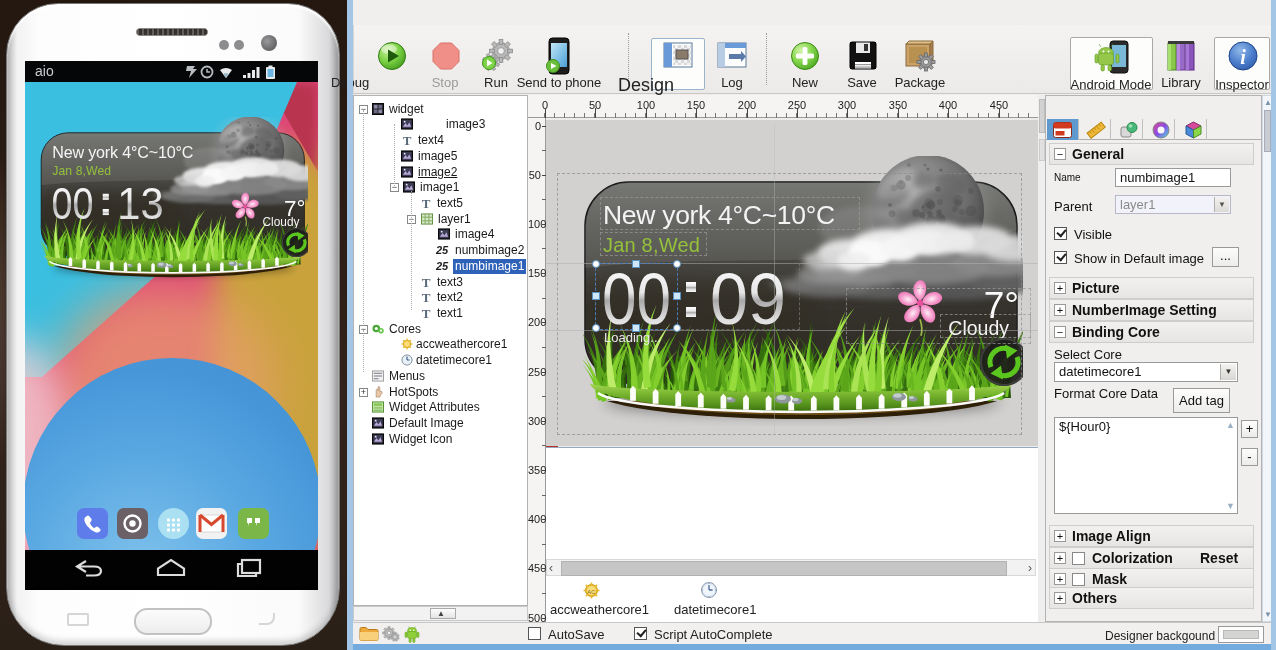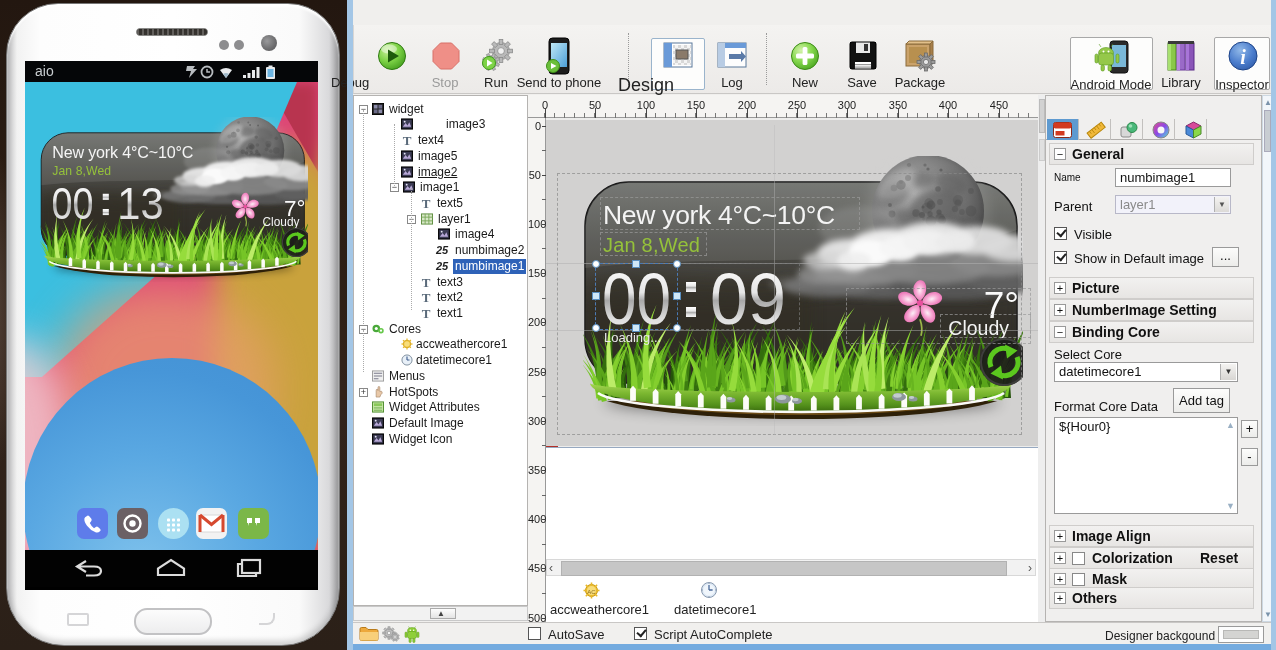--- a/index.html
+++ b/index.html
@@ -1407,21 +1407,21 @@
 <div class="sect" style="top:203px;">
           <span class="pm">+</span>
           <span class="nm">NumberImage Setting</span>
         </div>
 <div class="sect" style="top:225px;">
           <span class="pm">−</span>
           <span class="nm">Binding Core</span>
         </div>
 <div class="abs" style="left:8px;top:251px;">Select Core</div>
 <div class="field" style="left:8px;top:266px;width:184px;height:20px;">datetimecore1<span class="abs" style="right:1px;top:1px;width:16px;height:16px;background:linear-gradient(180deg,#f4f3f1,#d8d6d3);border-left:1px solid #b0b0b0;color:#333;font-size:8px;text-align:center;line-height:16px;">▼</span></div>
-<div class="abs" style="left:8px;top:303px;">Format Core Data</div>
+<div class="abs" style="left:8px;top:290px;">Format Core Data</div>
 <div class="abs" style="left:127px;top:292px;width:57px;height:25px;background:linear-gradient(180deg,#fdfdfc,#ececea);border:1px solid #9a9a9a;text-align:center;line-height:24px;font-size:13px;">Add tag</div>
 <div class="field" style="left:8px;top:321px;width:184px;height:97px;">${Hour0}<span class="abs" style="right:2px;top:2px;color:#9ab0c4;font-size:9px;">▲</span><span class="abs" style="right:2px;bottom:2px;color:#9ab0c4;font-size:9px;">▼</span></div>
 <div class="abs" style="left:195px;top:324px;width:17px;height:18px;background:linear-gradient(180deg,#fdfdfc,#ececea);border:1px solid #9a9a9a;text-align:center;line-height:16px;font-size:13px;">+</div>
 <div class="abs" style="left:195px;top:352px;width:17px;height:18px;background:linear-gradient(180deg,#fdfdfc,#ececea);border:1px solid #9a9a9a;text-align:center;line-height:15px;font-size:13px;">-</div>
 <div class="sect" style="top:429px;">
           <span class="pm">+</span>
           <span class="nm">Image Align</span>
         </div>
 <div class="sect" style="top:451px;">
           <span class="pm">+</span>

